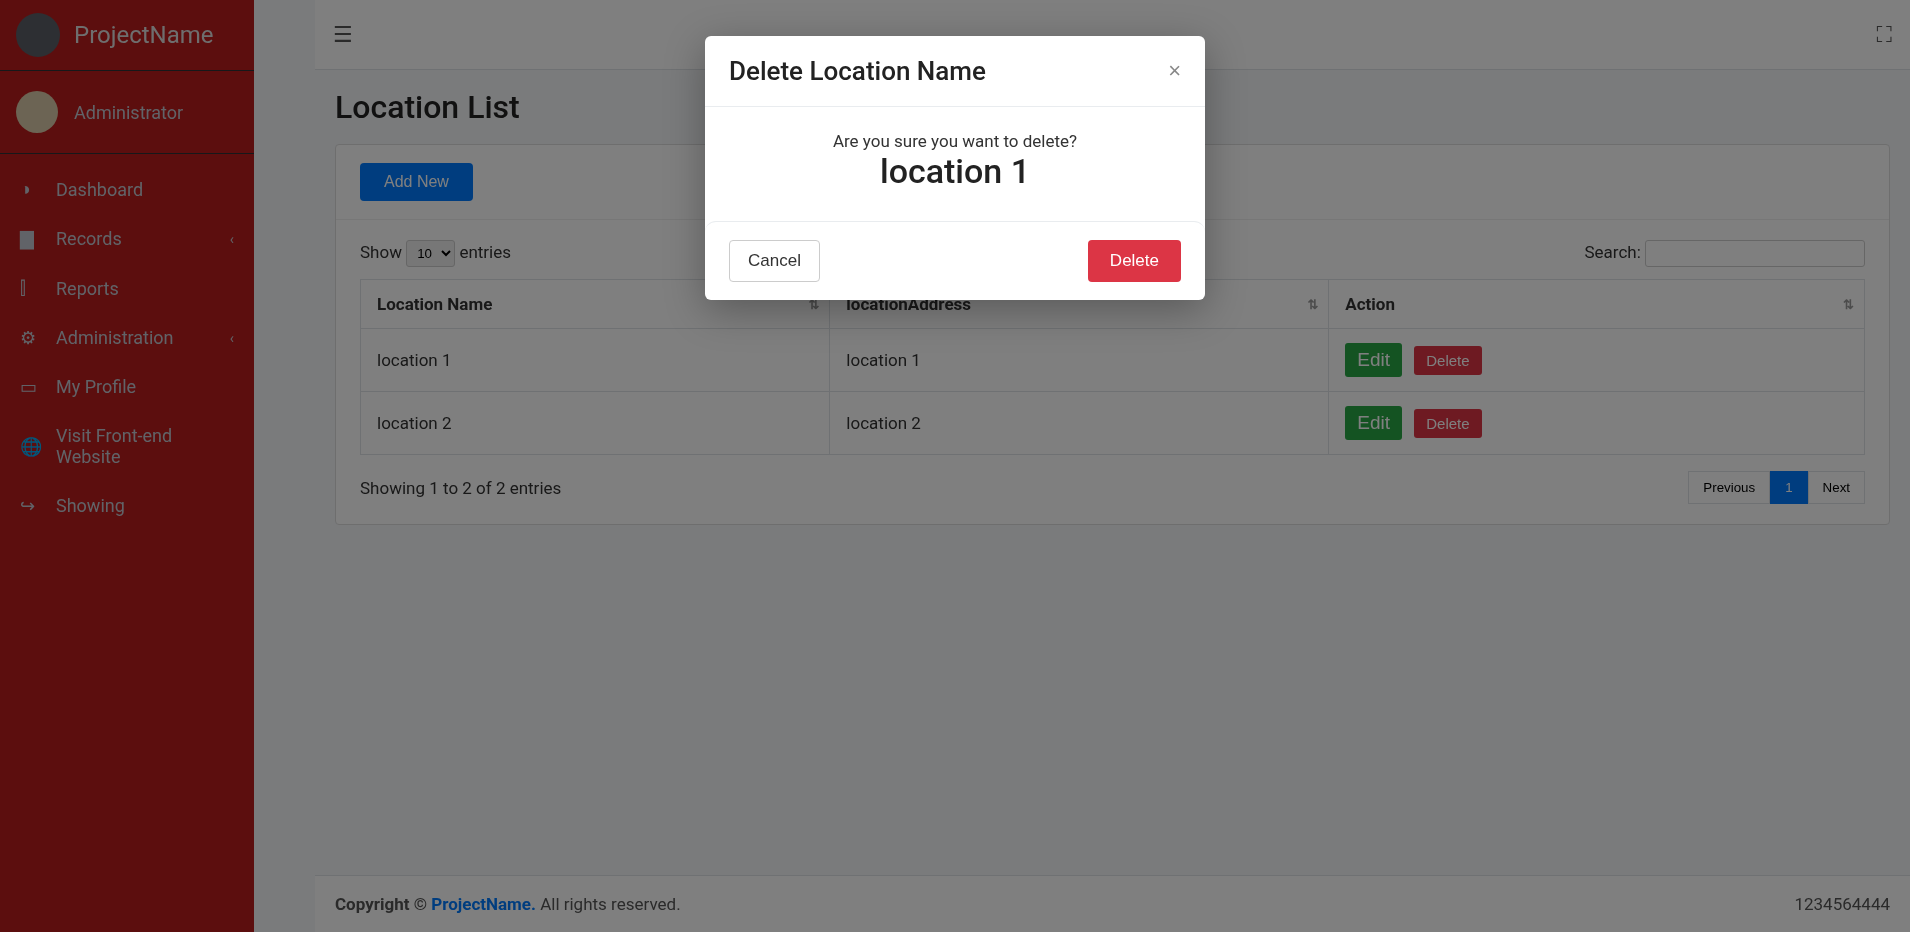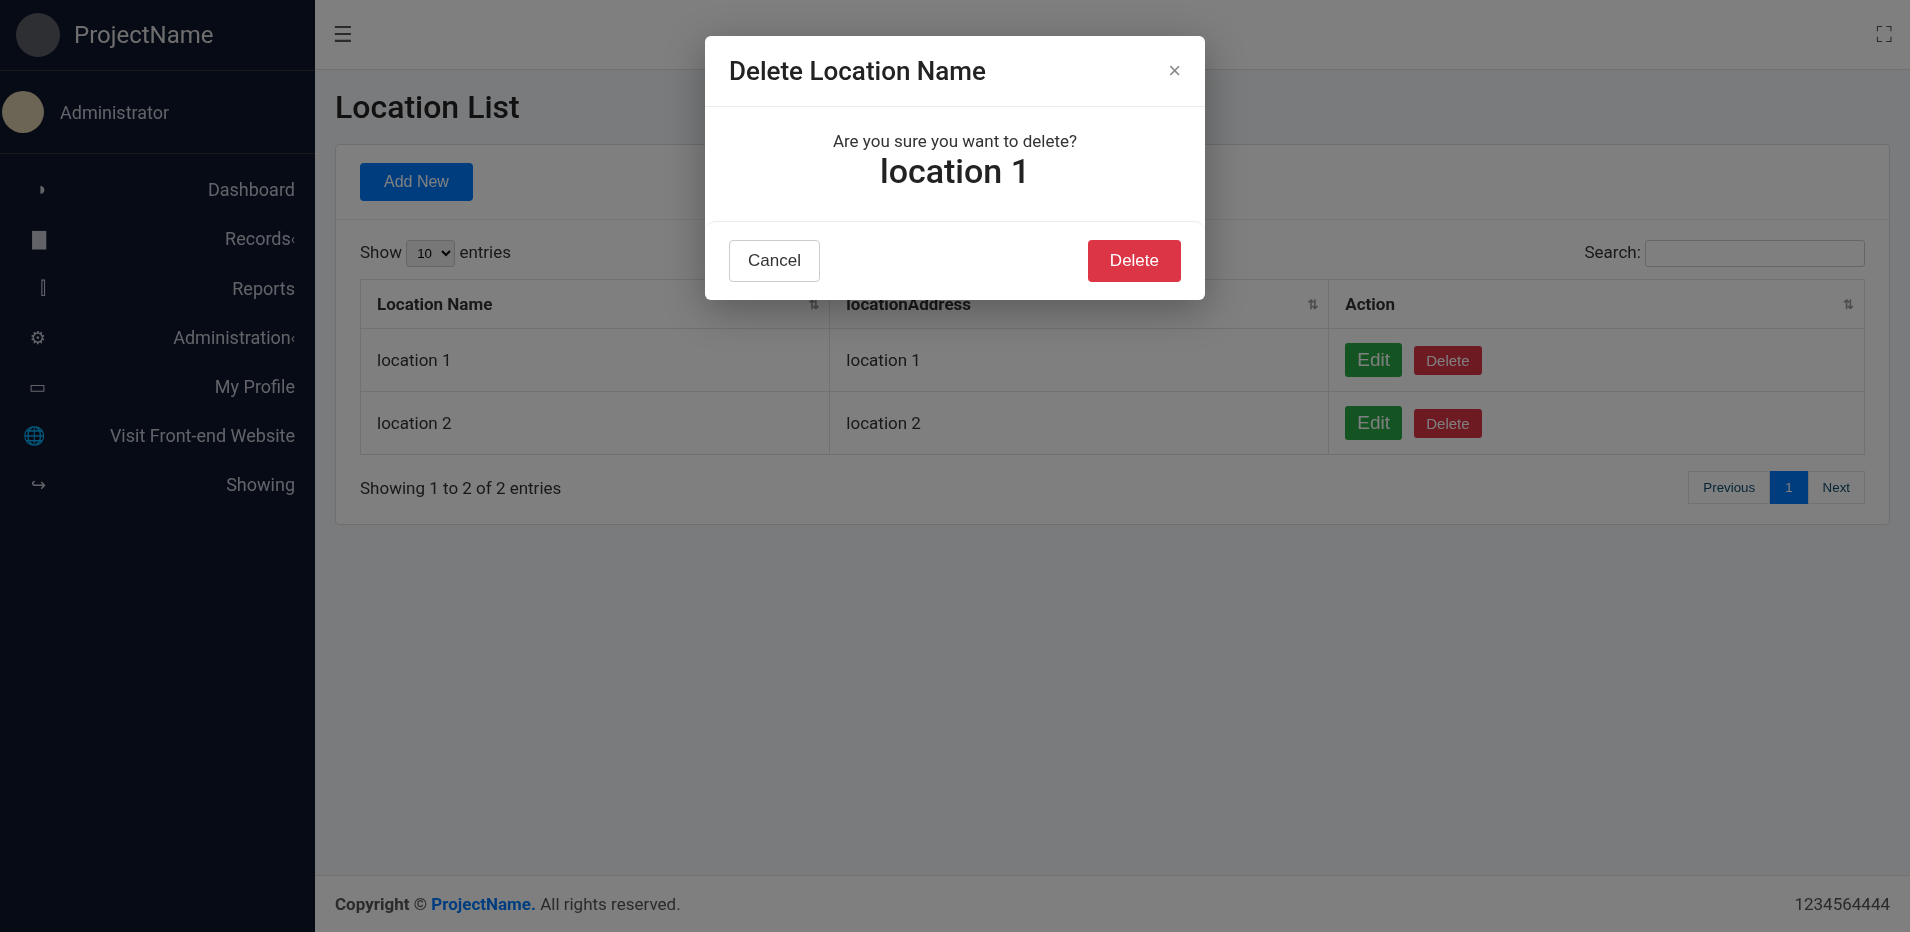--- a/index.html
+++ b/index.html
@@ -9,24 +9,23 @@
   color: #333;
   background: #f4f6f9;
   width: 1910px;
   height: 932px;
   overflow: hidden;
   position: relative;
 }
 .sidebar {
   position: absolute;
   left: 0; top: 0;
-  width: 315px; height: 100%;
-  background: #0f172a;
+  width: 254px; height: 100%;
+  background: #b91c1c;
   color: #c2c7d0;
-  text-align: right;
 }
 .brand {
   display: flex;
   align-items: center;
   padding: 12px 16px;
   border-bottom: 1px solid #2c3034;
   height: 71px;
 }
 .brand-logo {
   width: 44px; height: 44px;
@@ -37,21 +36,21 @@
   color:#ddd;font-size:10px;
 }
 .brand-name {
   font-size: 24px;
   color: #ddd;
   font-weight: 400;
 }
 .user-panel {
   display: flex;
   align-items: center;
-  padding: 20px 2px;
+  padding: 20px 16px;
   border-bottom: 1px solid #2c3034;
 }
 .avatar {
   width: 42px; height: 42px;
   border-radius: 50%;
   background: #d8c9a8;
   margin-right: 16px;
 }
 .user-name { color: #c2c7d0; font-size: 18px; }
 .sidebar-menu { list-style: none; padding: 10px 0; }
@@ -110,21 +109,21 @@
 .dt-controls select { padding:4px 6px; border:1px solid #ccc; border-radius:3px;}
 .dt-controls .search input { border:1px solid #ccc; padding:5px 8px; border-radius:3px; width:220px;}
 table.dt { width:100%; border-collapse:collapse; }
 table.dt th, table.dt td { border:1px solid #dee2e6; padding:14px 16px; text-align:left; font-size:17px;}
 table.dt th { font-weight:700; color:#333; position:relative;}
 .sort-icon { position:absolute; right:10px; top:50%; transform:translateY(-50%); color:#999; font-size:13px;}
 .row-edit-btn { background:#28a745; color:#fff; border:none; padding:6px 12px; border-radius:3px; font-size:19px; cursor:pointer; margin-right:8px;}
 .row-del-btn { background:#dc3545; color:#fff; border:none; padding:6px 12px; border-radius:3px; font-size:15px; cursor:pointer;}
 .dt-footer { display:flex; justify-content:space-between; align-items:center; margin-top:16px; font-size:17px;}
 .pagination { display:flex; }
-.page-btn { border:1px solid #dee2e6; padding:8px 14px; background:#fff; color:#0c4a6e; cursor:pointer;}
+.page-btn { border:1px solid #dee2e6; padding:8px 14px; background:#fff; color:#000000; cursor:pointer;}
 .page-btn.active { background:#007bff; color:#fff; border-color:#007bff;}
 .footer {
   background:#fff;
   border-top:1px solid #dee2e6;
   padding: 18px 20px;
   display:flex; justify-content:space-between;
   font-size:17px; color:#555;
 }
 .footer a { color:#007bff; text-decoration:none; }
 

